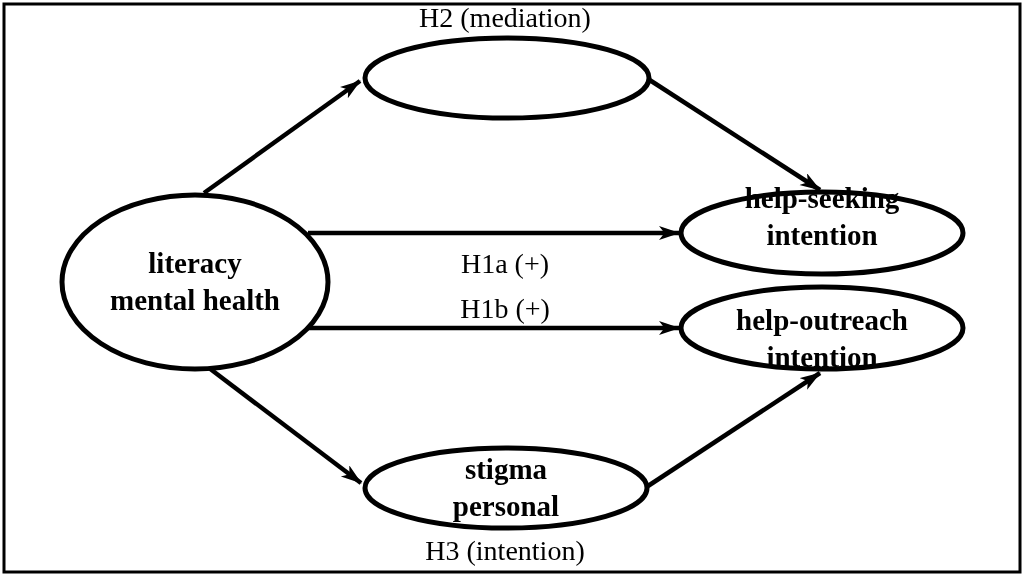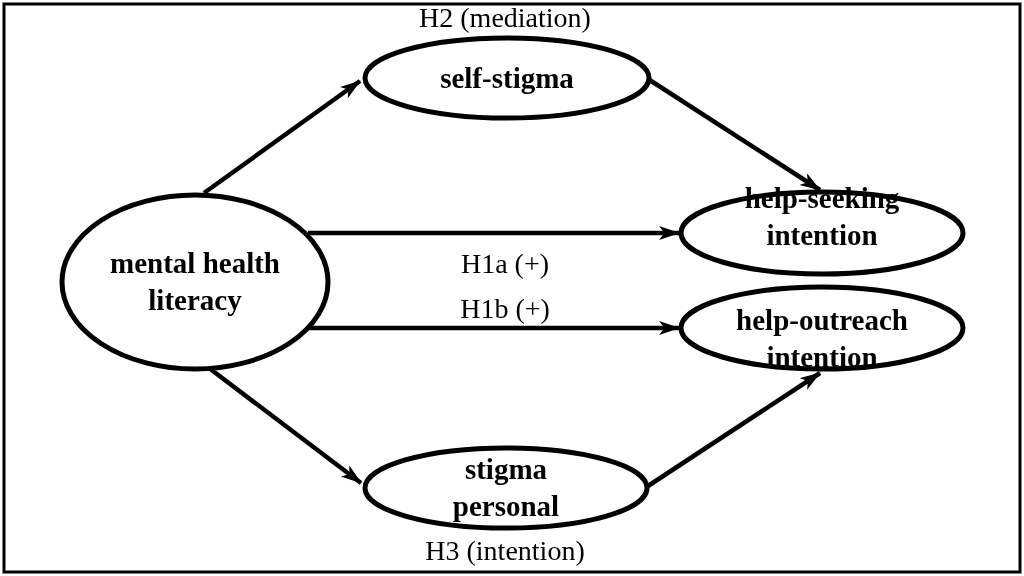--- a/index.html
+++ b/index.html
@@ -81,27 +81,24 @@
     <line class="edge" x1="648" y1="486" x2="820" y2="373" marker-end="url(#arrowhead)"></line>
 
     <ellipse class="shape" cx="195" cy="282" rx="133" ry="87"></ellipse>
     <ellipse class="shape" cx="507" cy="78" rx="142" ry="40"></ellipse>
     <ellipse class="shape" cx="822" cy="233" rx="141" ry="41"></ellipse>
     <ellipse class="shape" cx="822" cy="328" rx="141" ry="41"></ellipse>
     <ellipse class="shape" cx="506" cy="488" rx="141" ry="40"></ellipse>
   </svg>
 
   <div class="node-label" style="left:195px; top:282px;">
+    <span>literacy</span>
     <span>mental health</span>
-    <span>literacy</span>
   </div>
 
-  <div class="node-label" style="left:507px; top:78px;">
-    <span>self-stigma</span>
-  </div>
 
   <div class="node-label" style="left:822px; top:217px;">
     <span>help-seeking</span>
     <span>intention</span>
   </div>
 
   <div class="node-label" style="left:822px; top:339px;">
     <span>help-outreach</span>
     <span>intention</span>
   </div>

